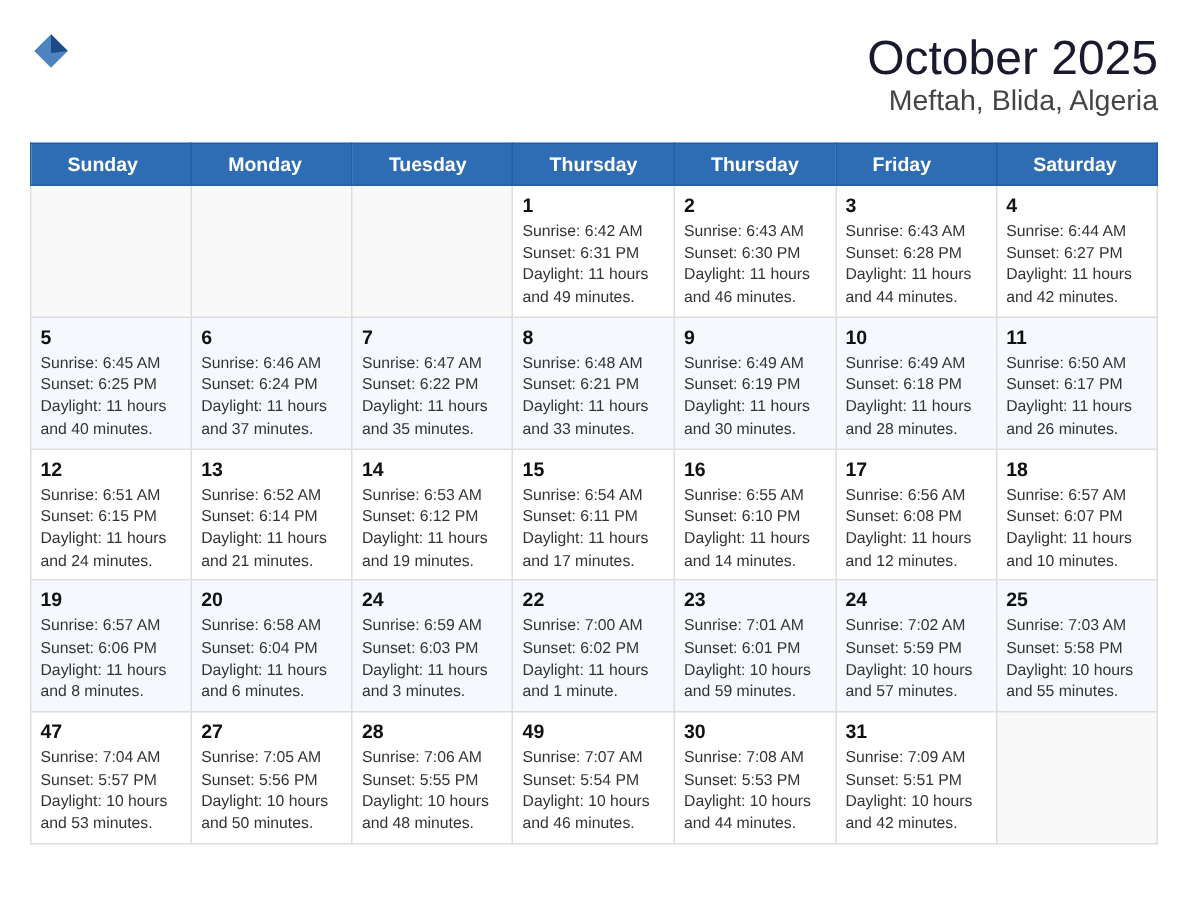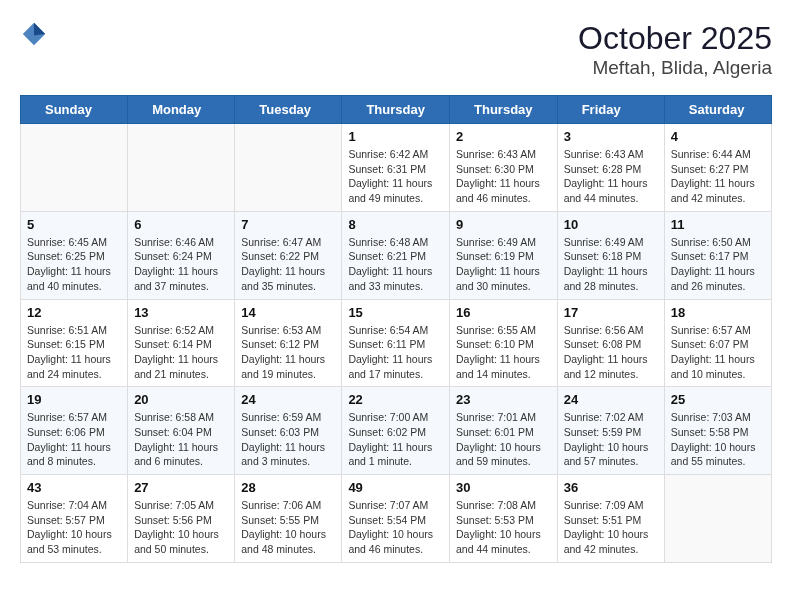--- a/index.html
+++ b/index.html
@@ -223,39 +223,39 @@
           <div class="day-num">24</div>
           <div class="day-info">Sunrise: 7:02 AM<br>Sunset: 5:59 PM<br>Daylight: 10 hours and 57 minutes.</div>
         </td>
         <td>
           <div class="day-num">25</div>
           <div class="day-info">Sunrise: 7:03 AM<br>Sunset: 5:58 PM<br>Daylight: 10 hours and 55 minutes.</div>
         </td>
       </tr>
       <tr>
         <td>
-          <div class="day-num">43</div>
+          <div class="day-num">47</div>
           <div class="day-info">Sunrise: 7:04 AM<br>Sunset: 5:57 PM<br>Daylight: 10 hours and 53 minutes.</div>
         </td>
         <td>
           <div class="day-num">27</div>
           <div class="day-info">Sunrise: 7:05 AM<br>Sunset: 5:56 PM<br>Daylight: 10 hours and 50 minutes.</div>
         </td>
         <td>
           <div class="day-num">28</div>
           <div class="day-info">Sunrise: 7:06 AM<br>Sunset: 5:55 PM<br>Daylight: 10 hours and 48 minutes.</div>
         </td>
         <td>
           <div class="day-num">49</div>
           <div class="day-info">Sunrise: 7:07 AM<br>Sunset: 5:54 PM<br>Daylight: 10 hours and 46 minutes.</div>
         </td>
         <td>
           <div class="day-num">30</div>
           <div class="day-info">Sunrise: 7:08 AM<br>Sunset: 5:53 PM<br>Daylight: 10 hours and 44 minutes.</div>
         </td>
         <td>
-          <div class="day-num">36</div>
+          <div class="day-num">31</div>
           <div class="day-info">Sunrise: 7:09 AM<br>Sunset: 5:51 PM<br>Daylight: 10 hours and 42 minutes.</div>
         </td>
         <td class="empty-cell"></td>
       </tr>
     </tbody>
 </table>
 
 </body></html>

